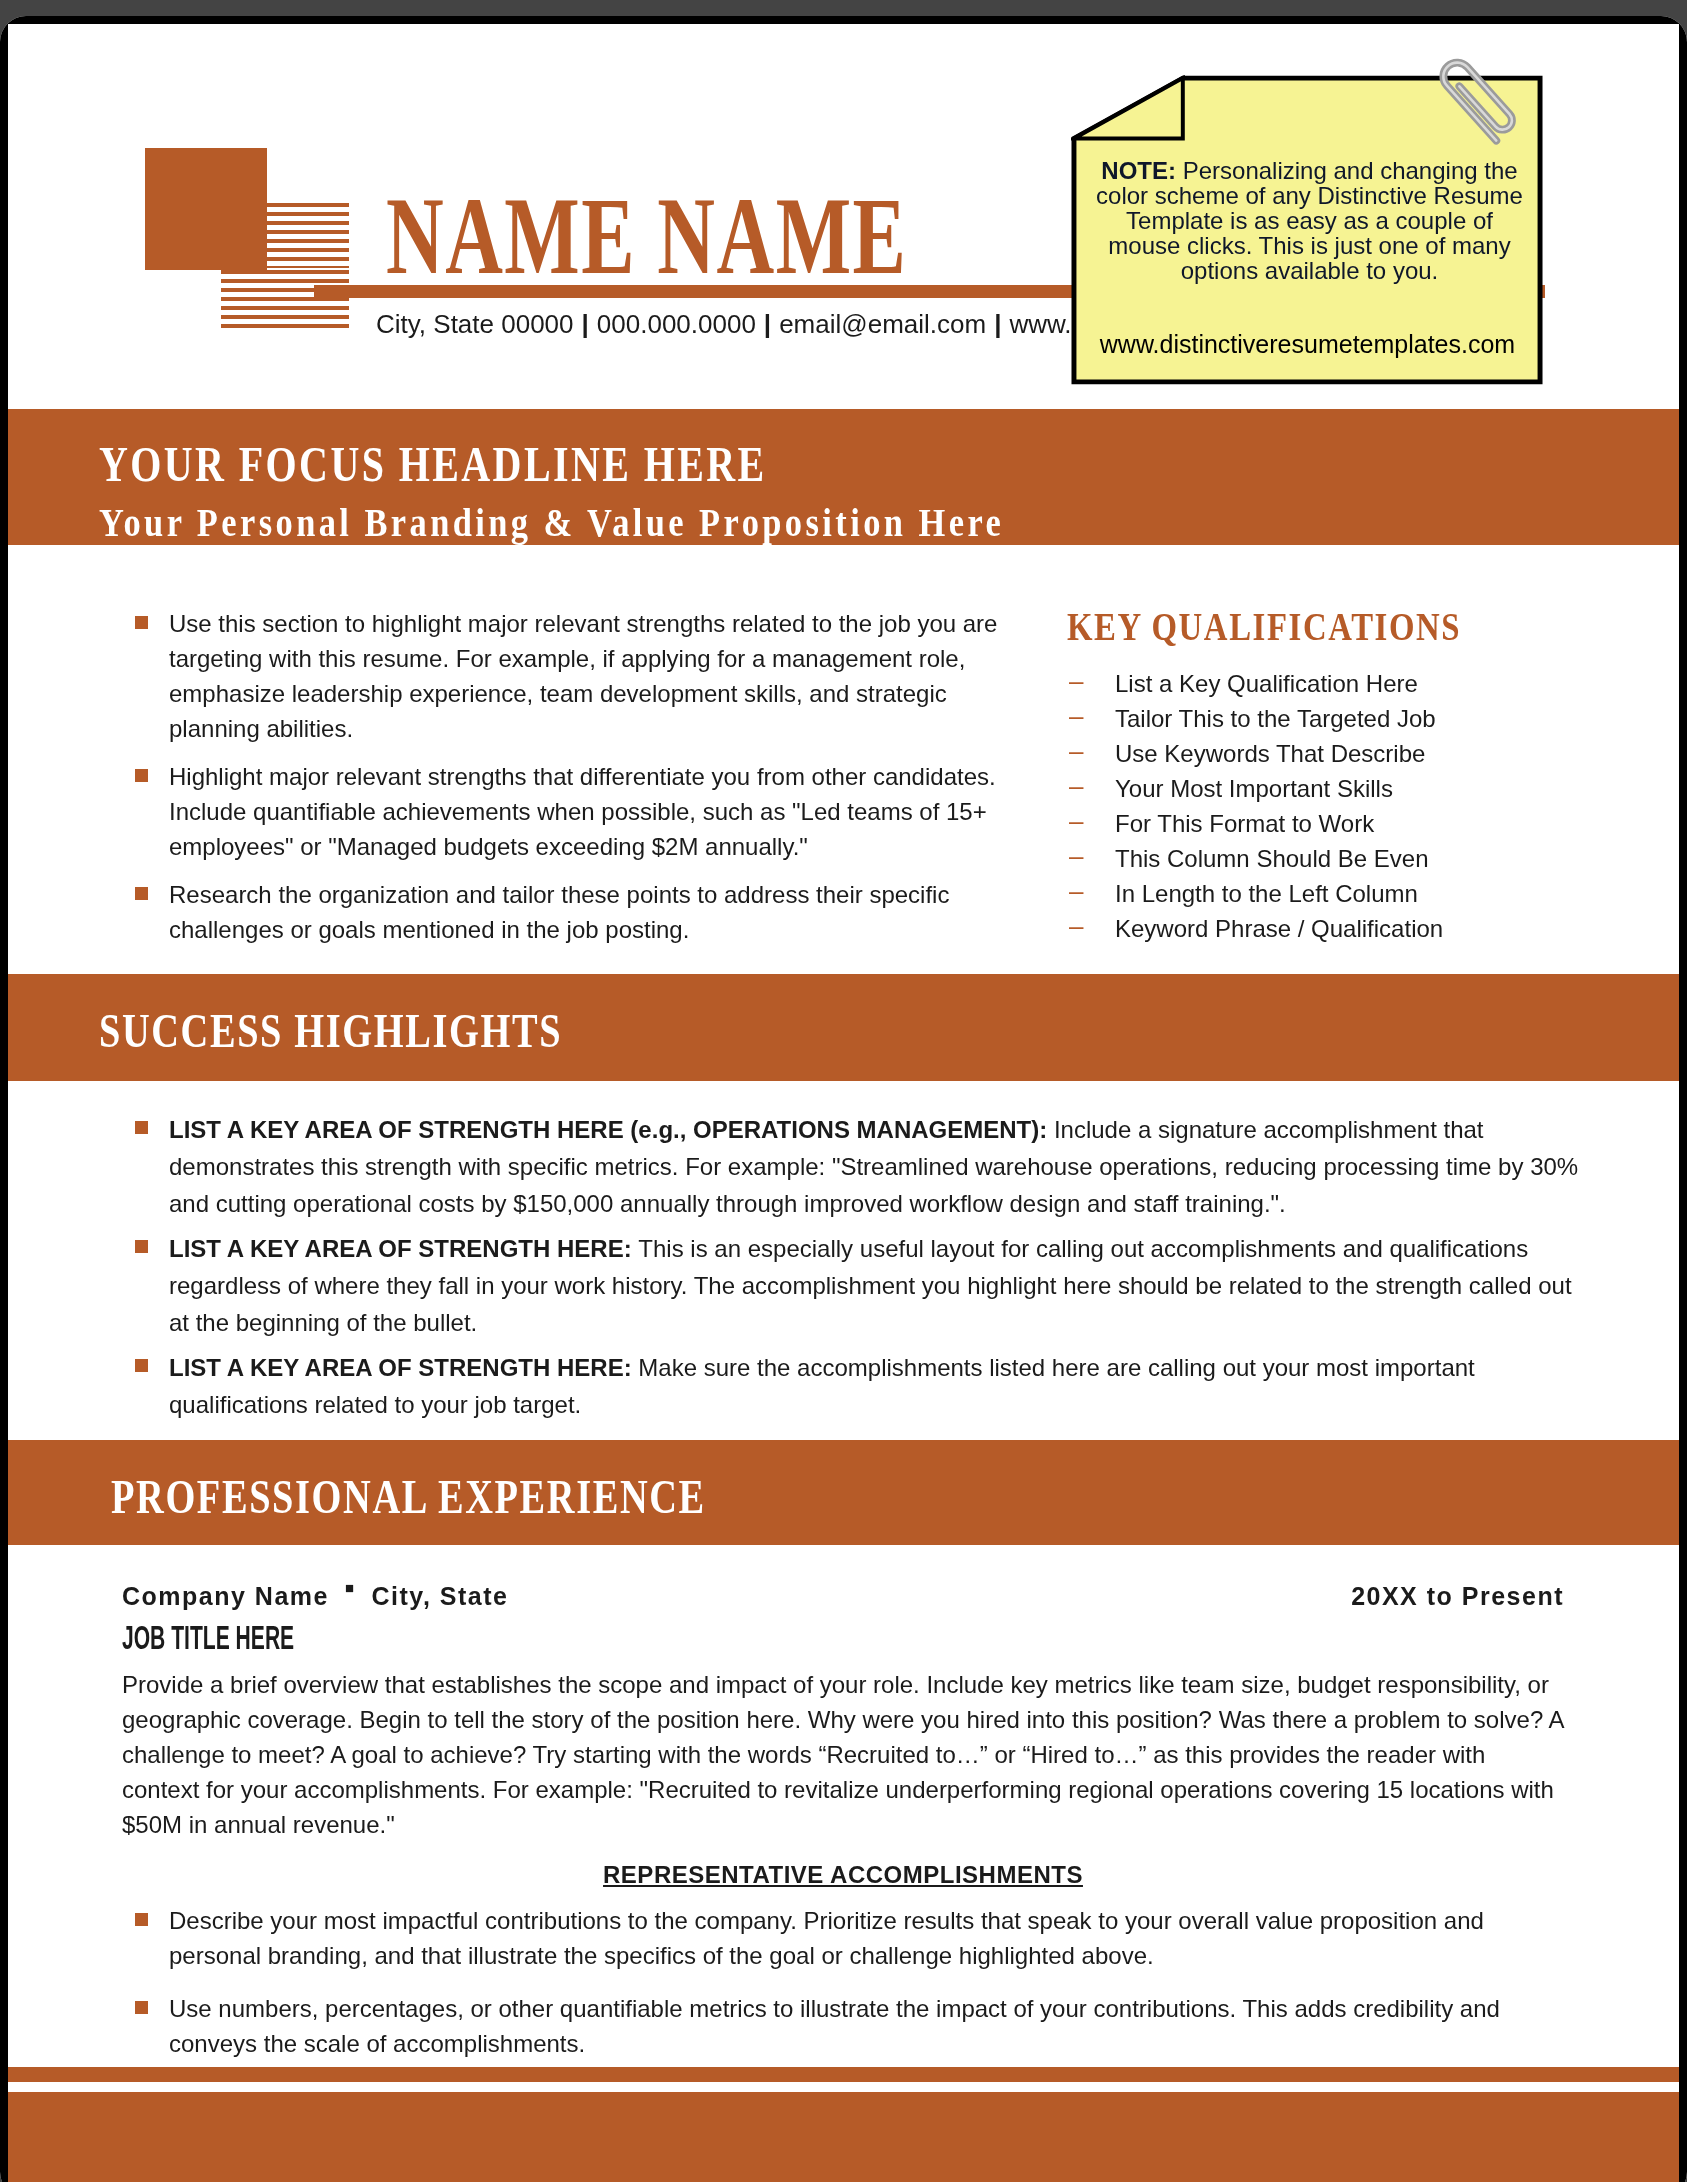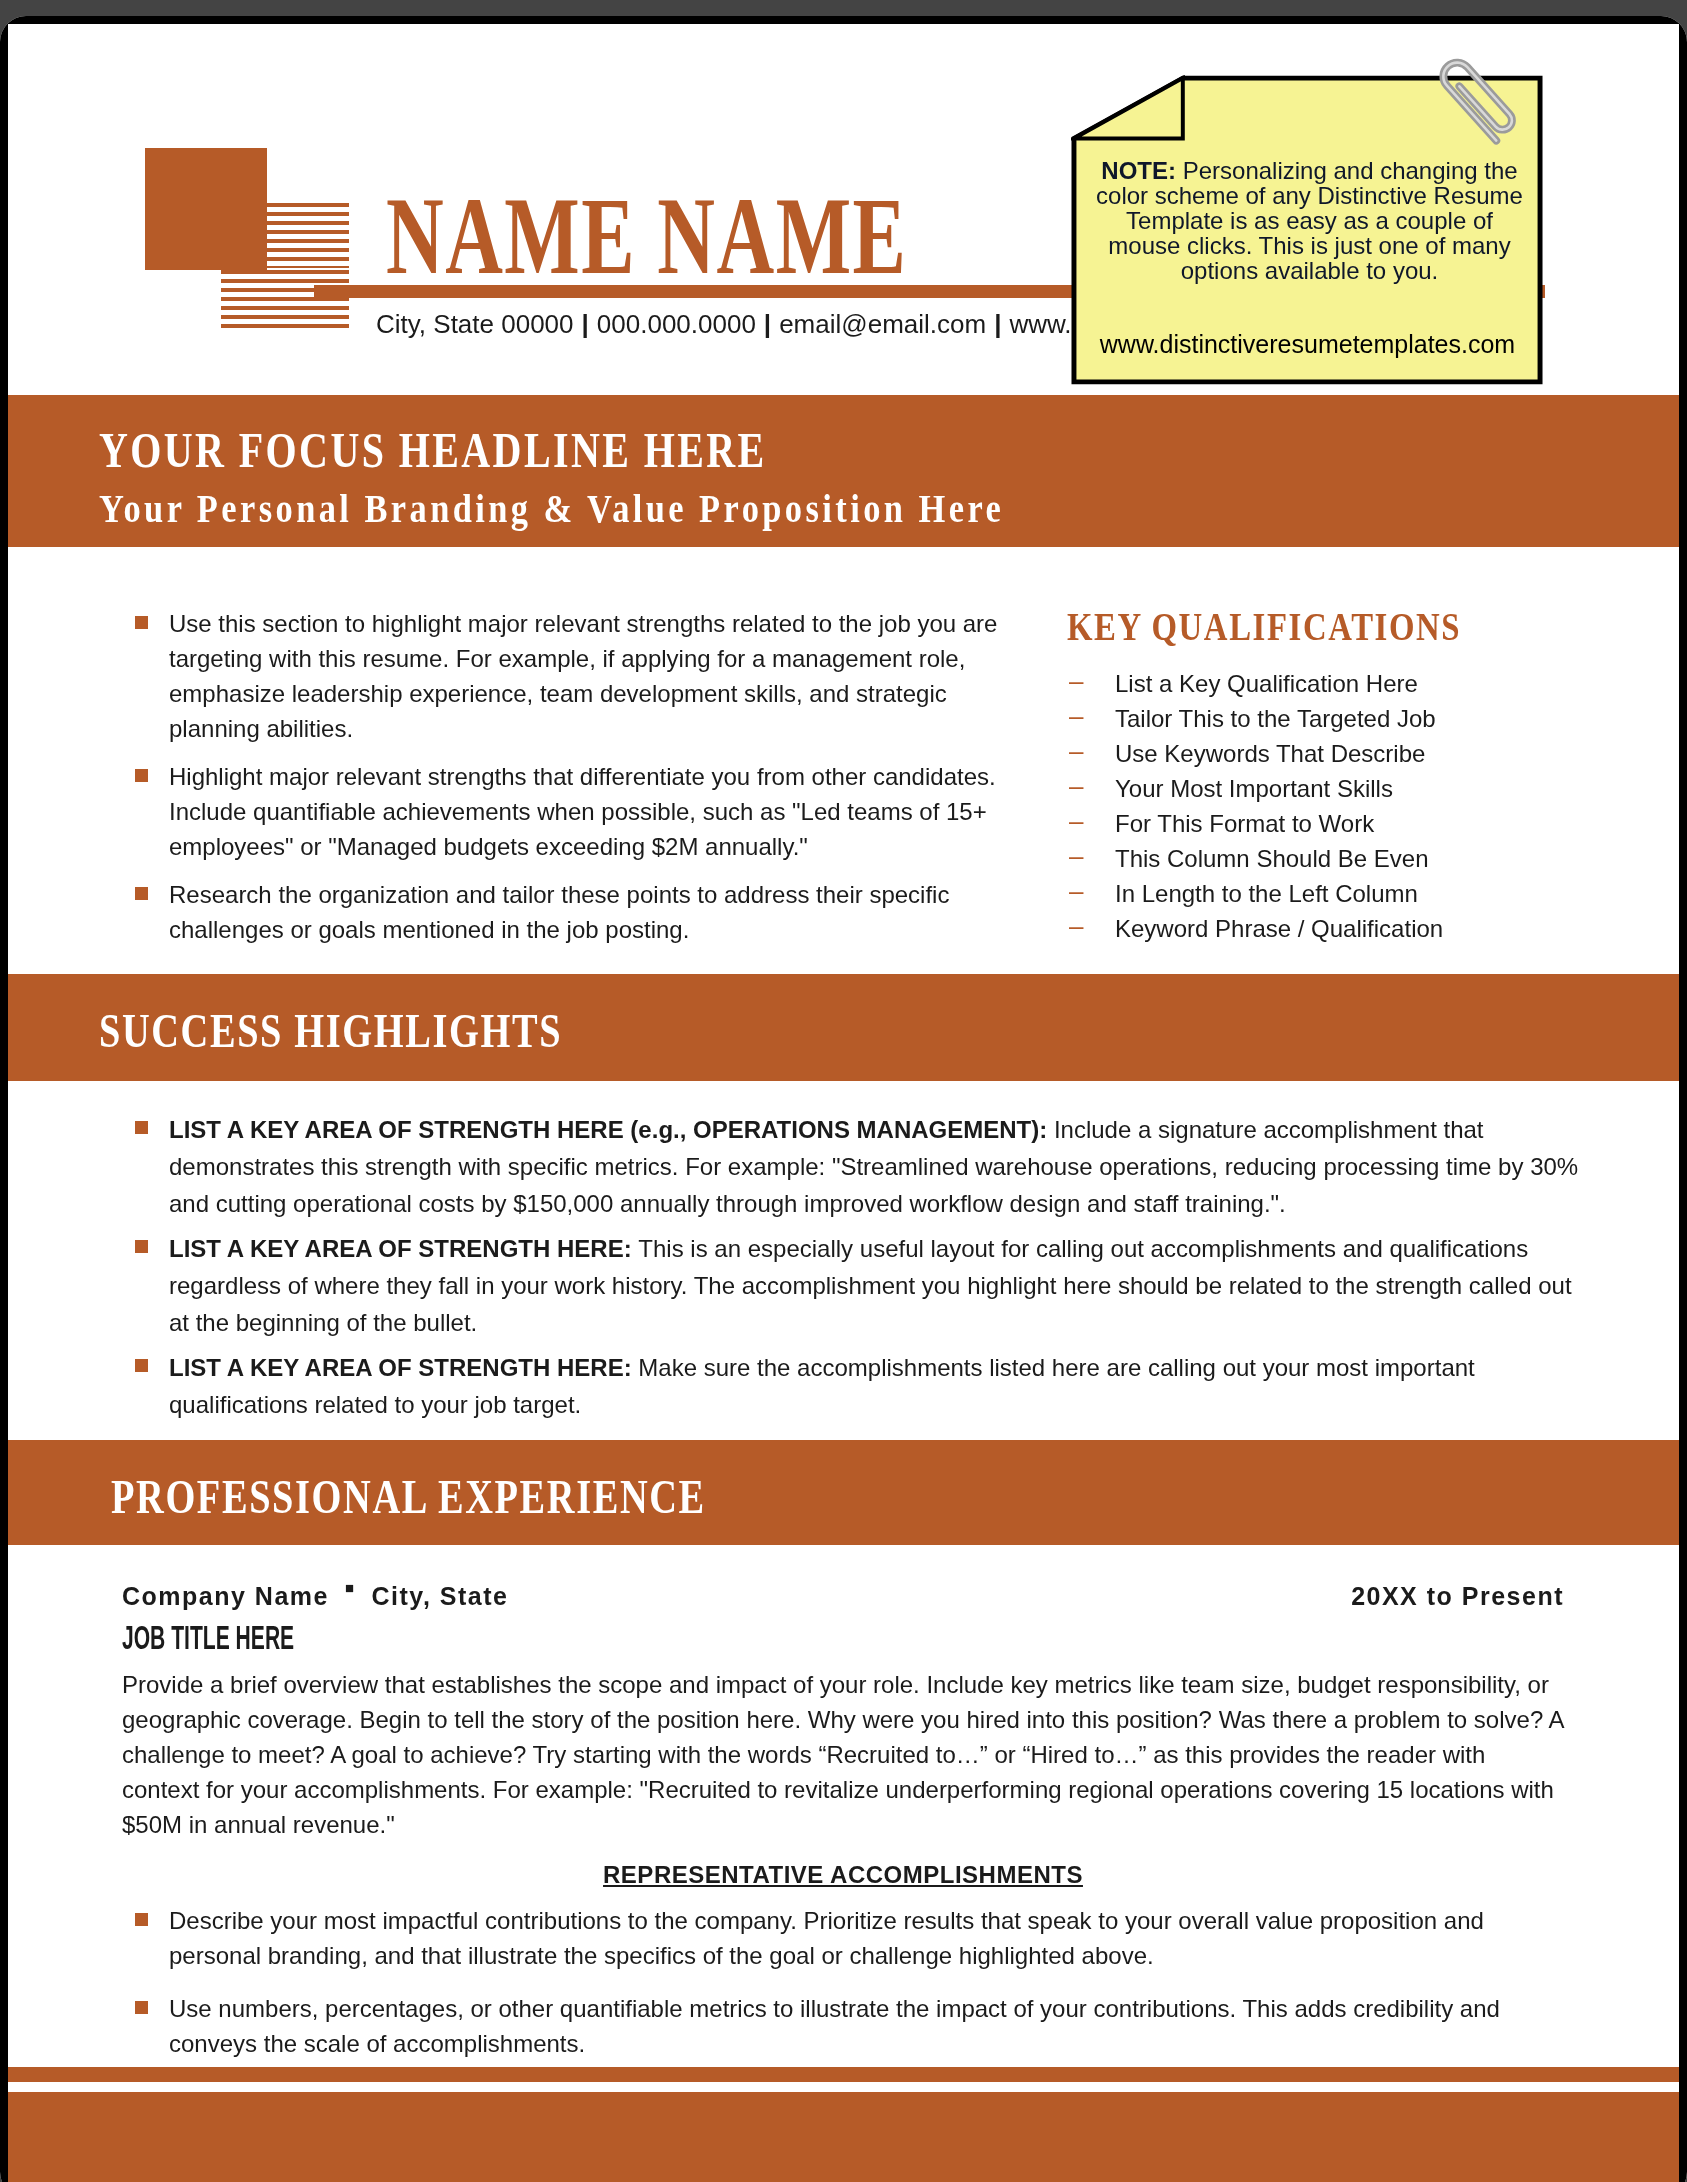--- a/index.html
+++ b/index.html
@@ -22,21 +22,21 @@
 
   
   .note{left:1071px;top:59px;width:473px;height:310px;z-index:40;}
   .note-text{position:absolute;left:18px;right:14px;top:83px;text-align:center;
              font-size:24px;line-height:25px;color:#0f172a;}
   .note-url{position:absolute;left:0;right:0;top:255px;text-align:center;font-size:25px;color:#000000;}
   .clip{left:1449px;top:24px;z-index:45;transform:rotate(-42deg);transform-origin:center;}
 
   
   .banner{left:8px;width:1671px;background:#B65B28;color:#fff;z-index:5;}
-  .banner-focus{top:379px;height:152px;}
+  .banner-focus{top:393px;height:136px;}
   .banner-success{top:958px;height:107px;}
   .banner-exp{top:1424px;height:105px;padding-left:12px;}
   .bt{display:inline-block;font-family:"Liberation Serif","DejaVu Serif",serif;font-weight:bold;
       white-space:nowrap;transform-origin:left top;}
   .bt-main{margin:26px 0 0 91px;font-size:50px;letter-spacing:3px;transform:scaleX(.80);}
   .bt-sub{margin:6px 0 0 91px;font-size:40px;letter-spacing:4px;transform:scaleX(.86);}
   .bt-sec{margin:29px 0 0 91px;font-size:48px;letter-spacing:2px;transform:scaleX(.80);}
 
   
   .li-row{display:flex;margin-bottom:13px;}

